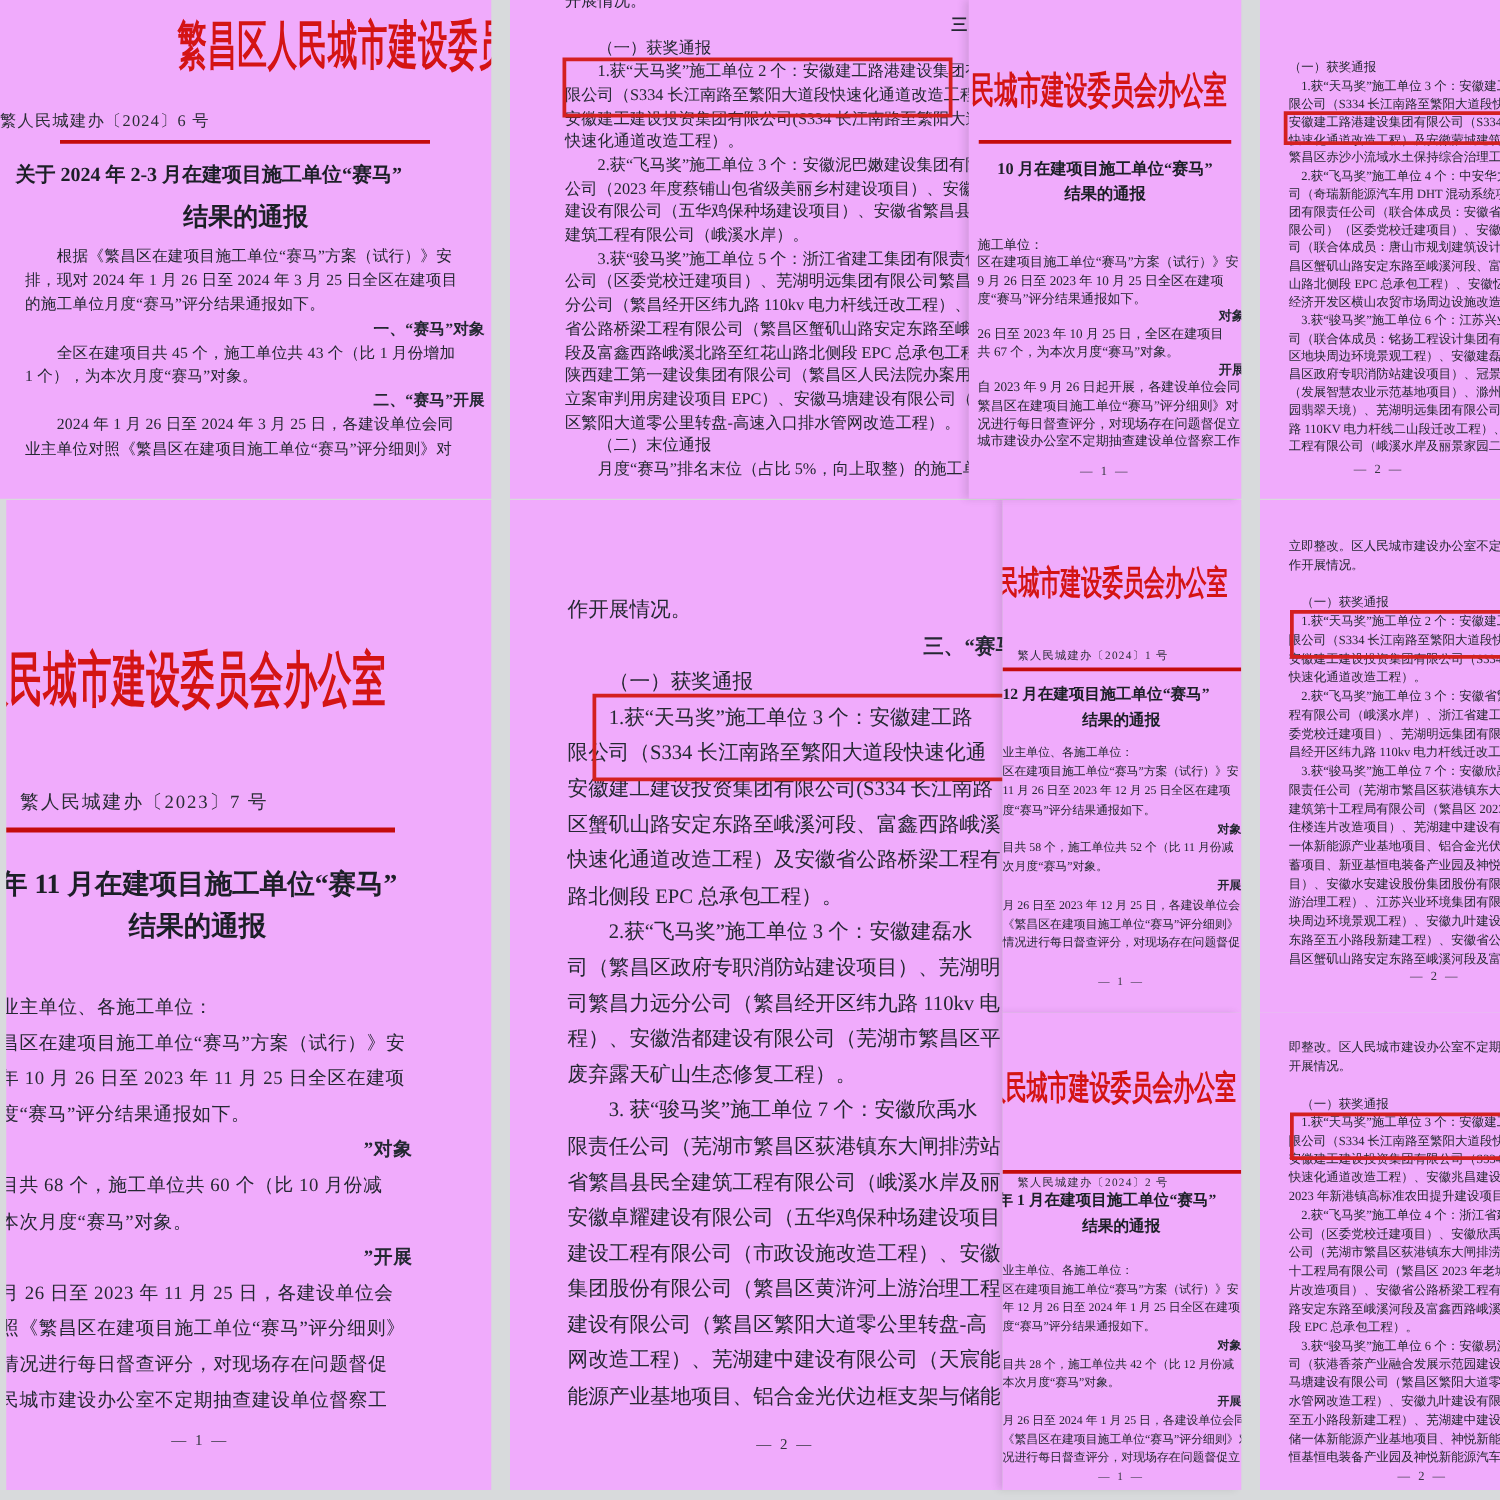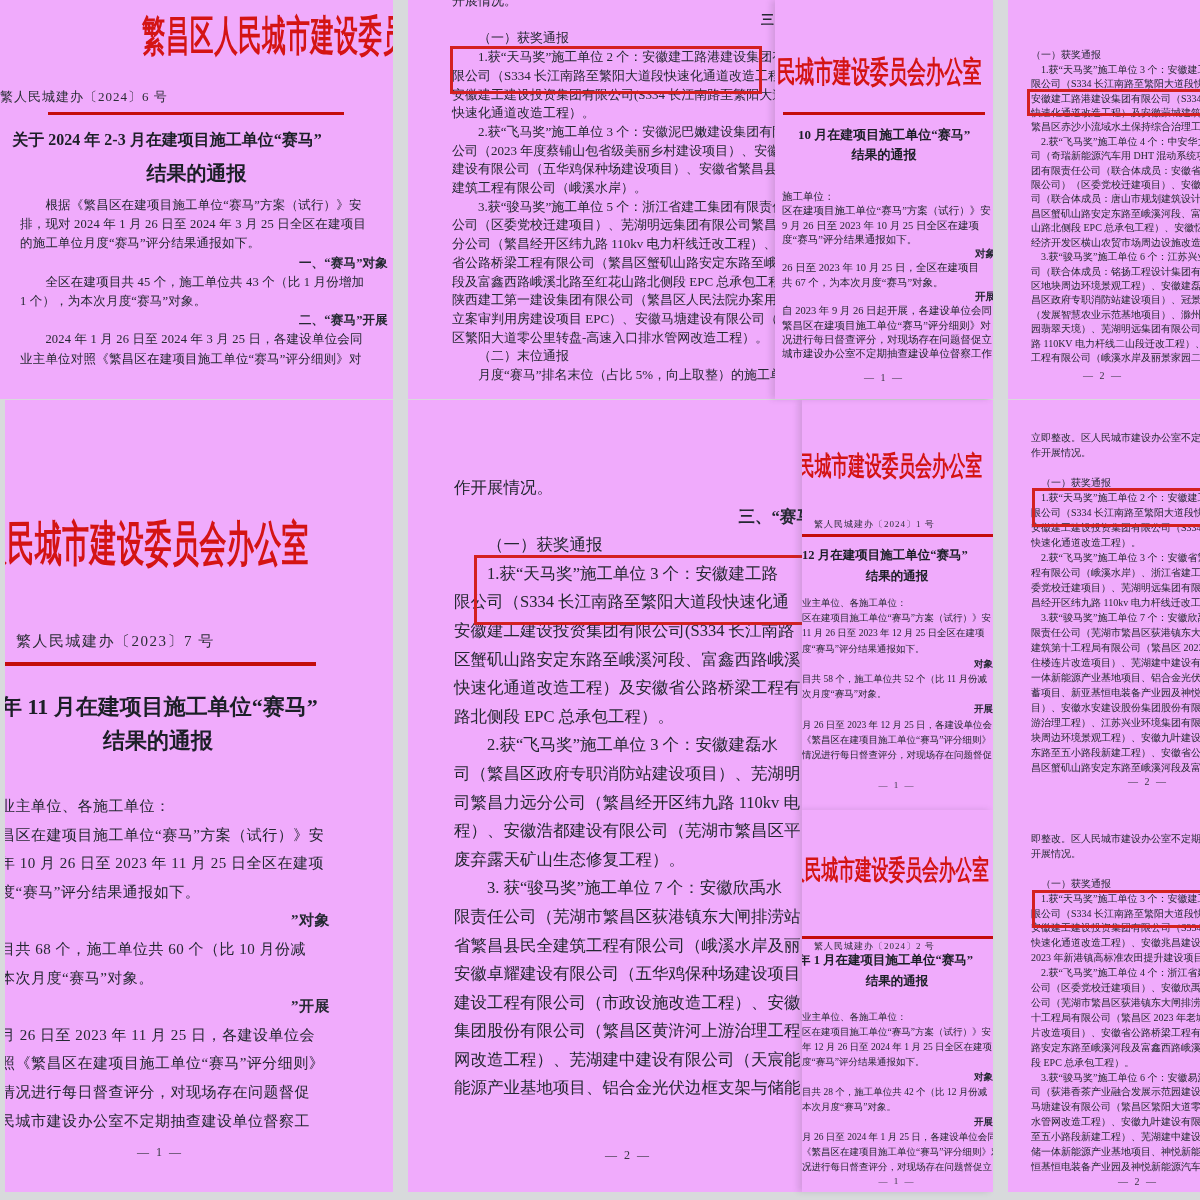--- a/index.html
+++ b/index.html
@@ -251,20 +251,21 @@
         <div class="tl">司（繁昌区政府专职消防站建设项目）、芜湖明</div>
         <div class="tl">司繁昌力远分公司（繁昌经开区纬九路 110kv 电</div>
         <div class="tl">程）、安徽浩都建设有限公司（芜湖市繁昌区平</div>
         <div class="tl">废弃露天矿山生态修复工程）。</div>
         <div class="tl">　　3. 获“骏马奖”施工单位 7 个：安徽欣禹水</div>
         <div class="tl">限责任公司（芜湖市繁昌区荻港镇东大闸排涝站</div>
         <div class="tl">省繁昌县民全建筑工程有限公司（峨溪水岸及丽</div>
         <div class="tl">安徽卓耀建设有限公司（五华鸡保种场建设项目</div>
         <div class="tl">建设工程有限公司（市政设施改造工程）、安徽</div>
         <div class="tl">集团股份有限公司（繁昌区黄浒河上游治理工程</div>
+        <div class="tl">建设有限公司（繁昌区繁阳大道零公里转盘-高</div>
         <div class="tl">网改造工程）、芜湖建中建设有限公司（天宸能</div>
         <div class="tl">能源产业基地项目、铝合金光伏边框支架与储能</div>
       </div>
     <div class="box"></div>
     <div class="pageno">— 2 —</div>
   </div>
 
   <div class="page shadow-left" id="pg">
     <div class="org"><span class="sx">民城市建设委员会办公室</span></div>
     <div class="docno">繁人民城建办〔2024〕1 号</div>

